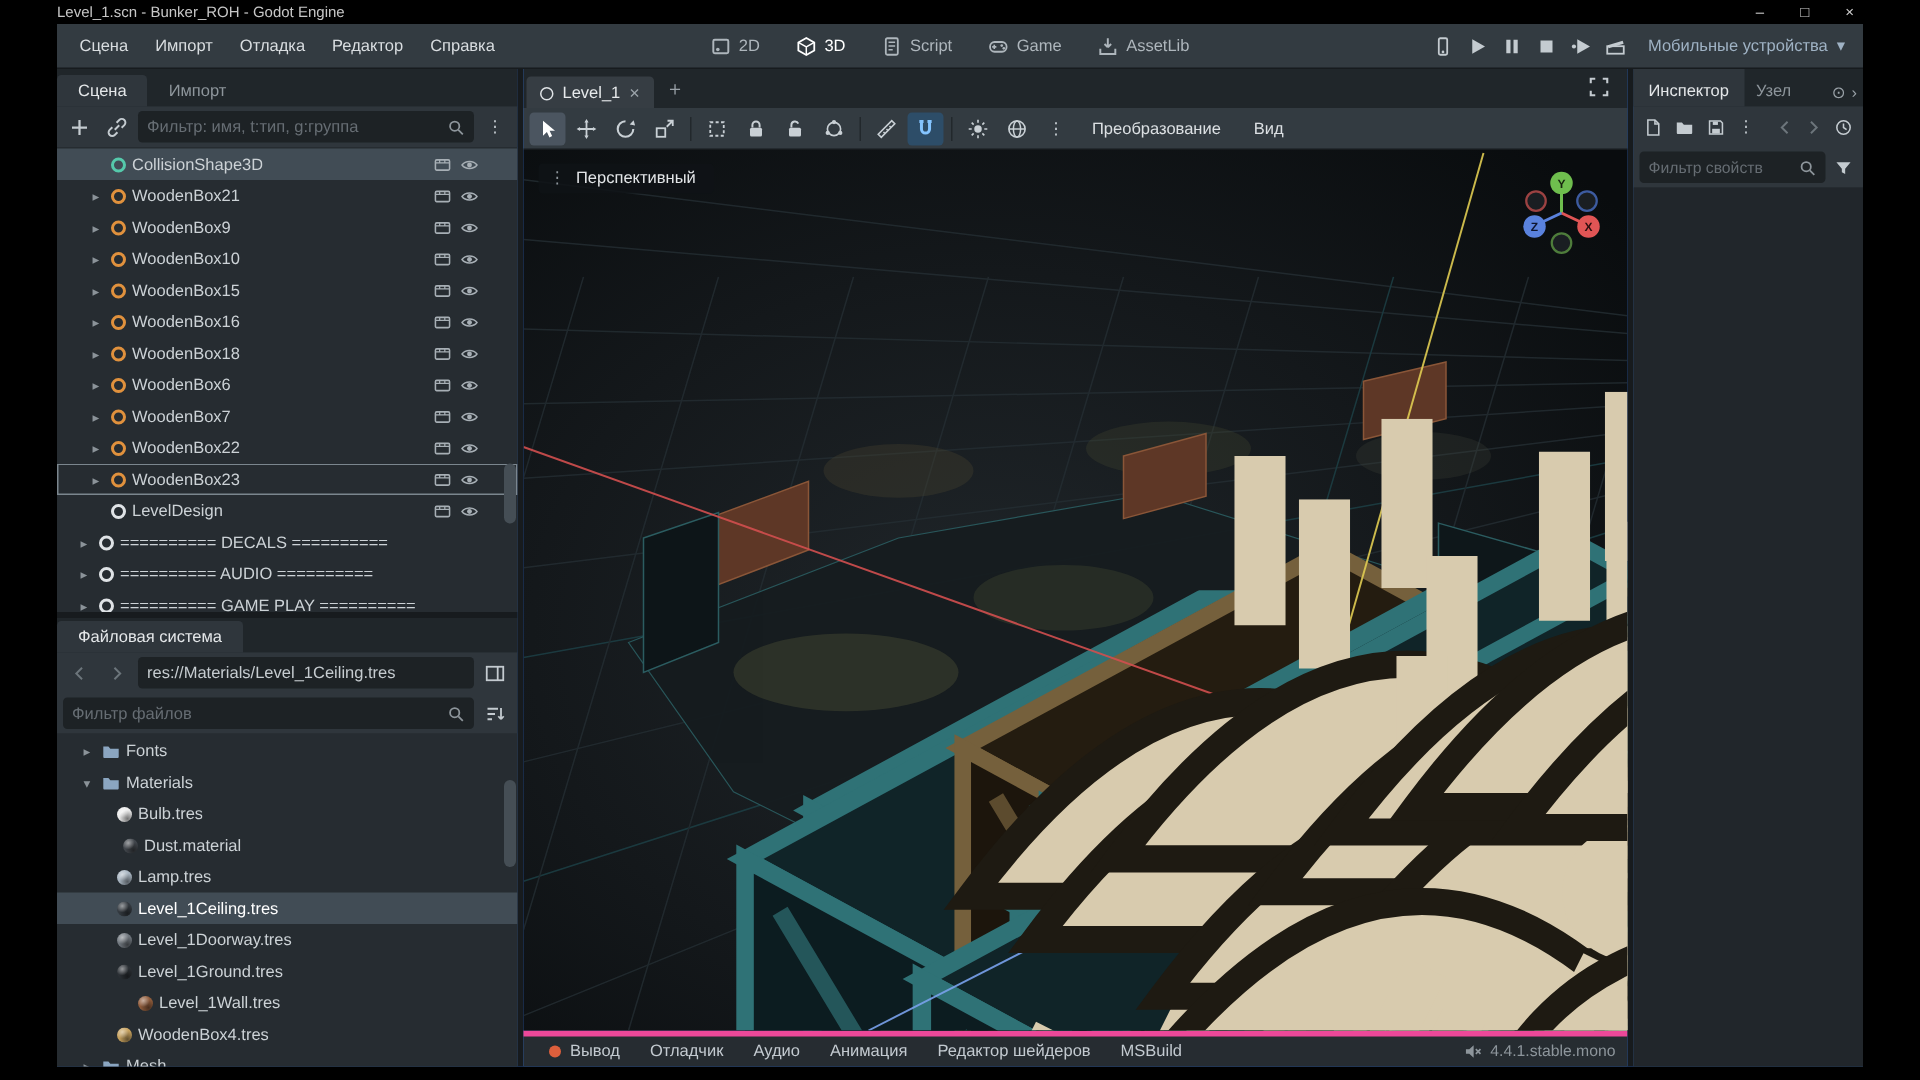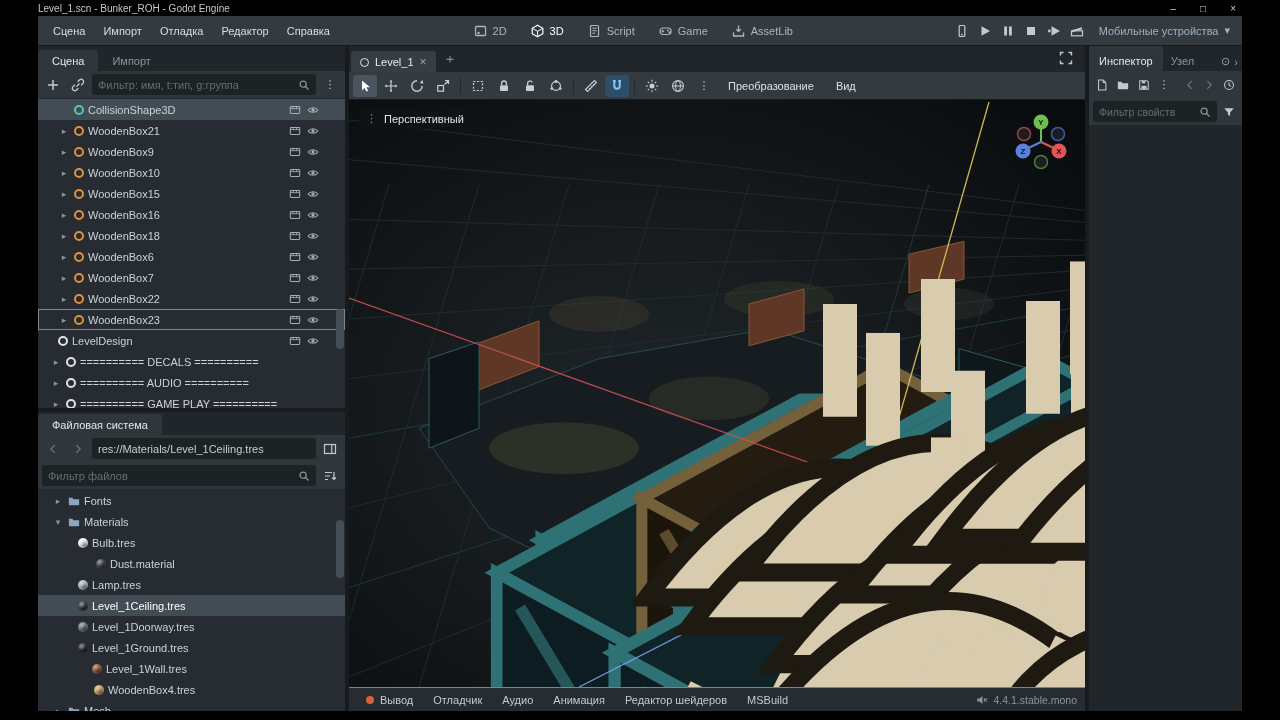--- a/index.html
+++ b/index.html
@@ -83,21 +83,21 @@
   .tool-btn{width:24px;height:22px;display:flex;align-items:center;justify-content:center;border-radius:3px;color:#c9d0d5}
   .tool-btn.active{background:#4b5560;color:#fff}
   .tool-btn.snap-on{background:#2d4d68;color:#84c4ff}
   .tool-sep{width:1px;height:16px;background:#22282c;margin:0 3px}
   .tool-menu{padding:4px 10px;color:#dce0e3}
   .viewport{flex:1;position:relative;background:#0c0f12;min-height:0;overflow:hidden}
   .scene-svg{position:absolute;inset:0;width:100%;height:100%}
   .persp-pill{position:absolute;top:9px;left:10px;background:rgba(15,19,22,.85);border-radius:3px;
     padding:3px 12px 4px 7px;display:flex;gap:7px;align-items:center;color:#e2e5e7}
   .gizmo{position:absolute;top:10px;right:12px}
-  .bottom-bar{height:24px;background:#262c31;border-top:1px solid #ec4899;display:flex;align-items:center;
+  .bottom-bar{height:24px;background:#262c31;border-top:4px solid #ec4899;display:flex;align-items:center;
     padding:0 8px;gap:2px;flex:0 0 auto}
   .bb-item{padding:3px 9px;color:#c3cad0;display:flex;align-items:center;gap:6px}
   .bb-dot{width:8px;height:8px;border-radius:50%;background:#dd5f3c}
   .bb-right{margin-left:auto;display:flex;align-items:center;gap:6px;color:#8d959b;font-size:10.5px}
 
   
   .insp-body{flex:1;background:#21262b}
 </style>
 </head>
 <body>
@@ -540,21 +540,21 @@
               <span class="tlabel">WoodenBox23</span>
               <span class="rowbtns">
                   <svg class="ic12">
                     <use href="#i-film"></use>
                   </svg>
                   <svg class="ic12">
                     <use href="#i-eye"></use>
                   </svg>
                 </span>
             </div>
-            <div class="trow" style="padding-left:4px">
+            <div class="trow" style="padding-left:20px">
               <span class="tarr"></span>
               <span class="nico plain"></span>
               <span class="tlabel">LevelDesign</span>
               <span class="rowbtns">
                   <svg class="ic12">
                     <use href="#i-film"></use>
                   </svg>
                   <svg class="ic12">
                     <use href="#i-eye"></use>
                   </svg>
@@ -631,21 +631,21 @@
               <span class="tarr">▾</span>
               <svg class="ic12" style="color:#8ba6c1">
                   <use href="#i-folder"></use>
                 </svg>
               <span class="tlabel">Materials</span>
             </div>
             <div class="trow" style="padding-left:40px">
               <span class="sphere" style="background-color: rgb(236, 236, 236);"></span>
               <span class="tlabel">Bulb.tres</span>
             </div>
-            <div class="trow" style="padding-left:58px">
+            <div class="trow" style="padding-left:44px">
               <span class="sphere" style="background-color: rgb(65, 70, 76);"></span>
               <span class="tlabel">Dust.material</span>
             </div>
             <div class="trow" style="padding-left:40px">
               <span class="sphere" style="background-color: rgb(169, 182, 194);"></span>
               <span class="tlabel">Lamp.tres</span>
             </div>
             <div class="trow sel" style="padding-left:40px">
               <span class="sphere" style="background-color: rgb(52, 58, 64);"></span>
               <span class="tlabel" style="color:#fff">Level_1Ceiling.tres</span>
@@ -655,21 +655,21 @@
               <span class="tlabel">Level_1Doorway.tres</span>
             </div>
             <div class="trow" style="padding-left:40px">
               <span class="sphere" style="background-color: rgb(44, 49, 54);"></span>
               <span class="tlabel">Level_1Ground.tres</span>
             </div>
             <div class="trow" style="padding-left:54px">
               <span class="sphere" style="background-color: rgb(145, 93, 60);"></span>
               <span class="tlabel">Level_1Wall.tres</span>
             </div>
-            <div class="trow" style="padding-left:56px">
+            <div class="trow" style="padding-left:40px">
               <span class="sphere" style="background-color: rgb(199, 162, 95);"></span>
               <span class="tlabel">WoodenBox4.tres</span>
             </div>
             <div class="trow" style="padding-left:14px">
               <span class="tarr">▸</span>
               <svg class="ic12" style="color:#8ba6c1">
                   <use href="#i-folder"></use>
                 </svg>
               <span class="tlabel">Mesh</span>
             </div>

